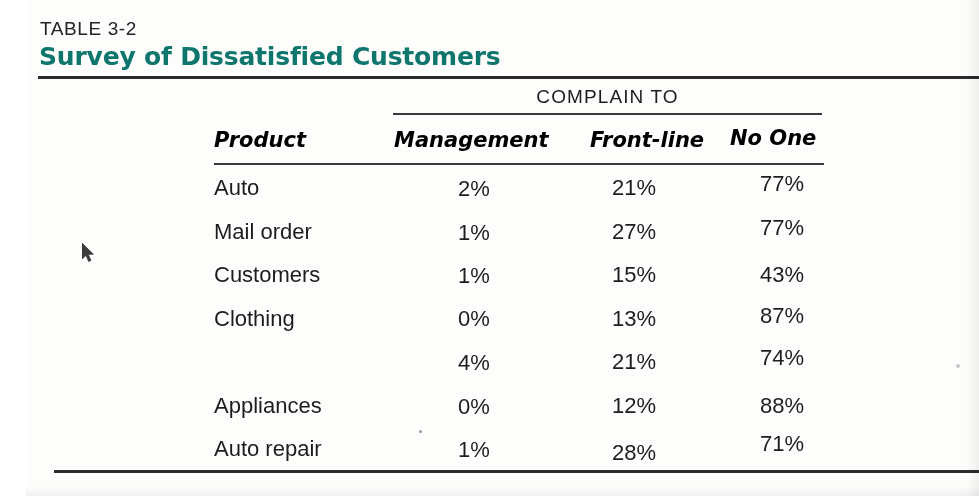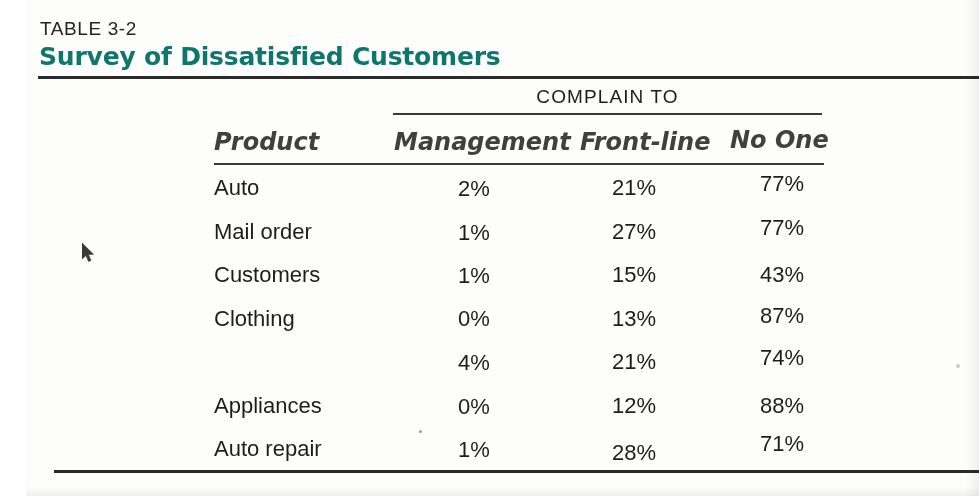--- a/index.html
+++ b/index.html
@@ -103,30 +103,30 @@
   
   .col-headers {
     position: absolute;
     left: 188px;
     top: 128px;
     width: 612px;
     height: 30px;
   }
   .col-headers .ch {
     position: absolute;
-    font-size: 24px;
+    font-size: 21px;
     font-style: italic;
     font-weight: bold;
-    color: #404040;
+    color: #000000;
     font-family: "DejaVu Sans", sans-serif;
     white-space: nowrap;
   }
   .ch-product { left: 0px; top: 0px; }
   .ch-mgmt    { left: 180px; top: 0px; }
-  .ch-front   { left: 366px; top: 0px; }
+  .ch-front   { left: 376px; top: 0px; }
   .ch-noone   { left: 516px; top: -2px; }
 
   
   .rows {
     position: absolute;
     left: 188px;
     top: 175px;
     width: 612px;
   }
   .row {

